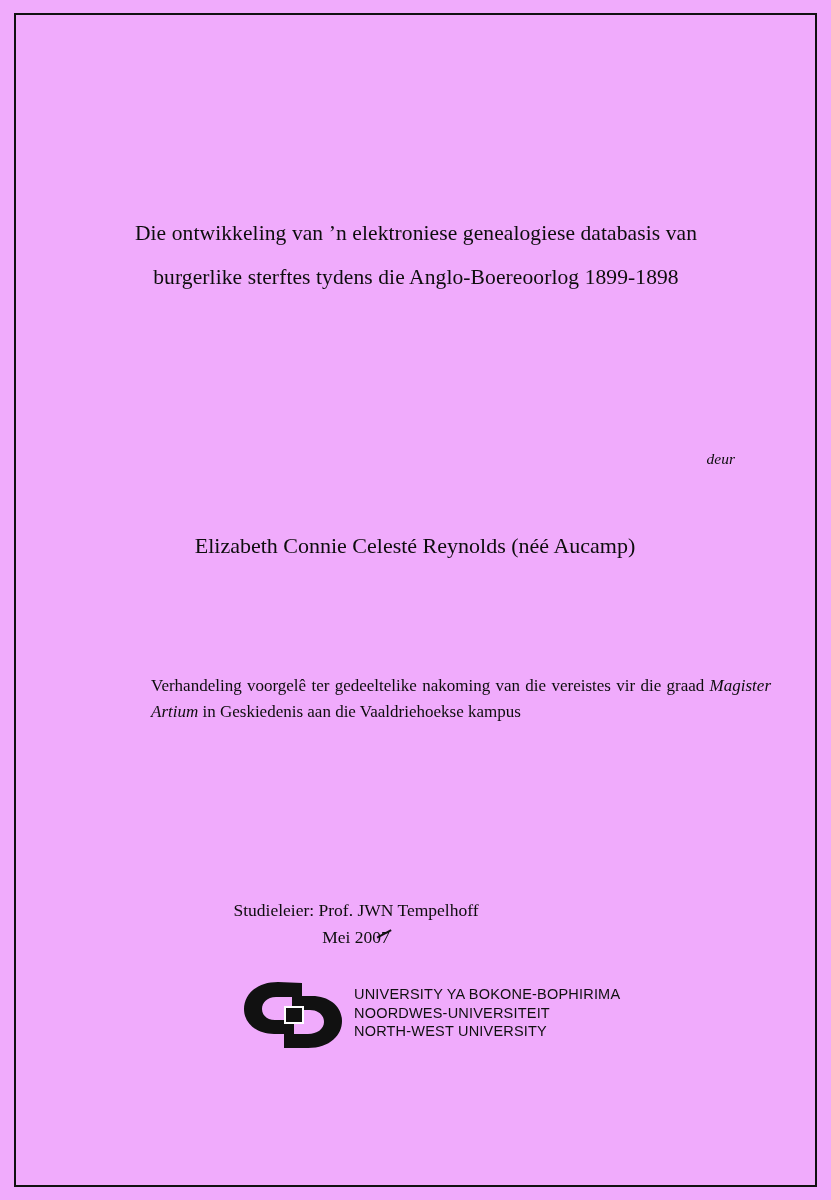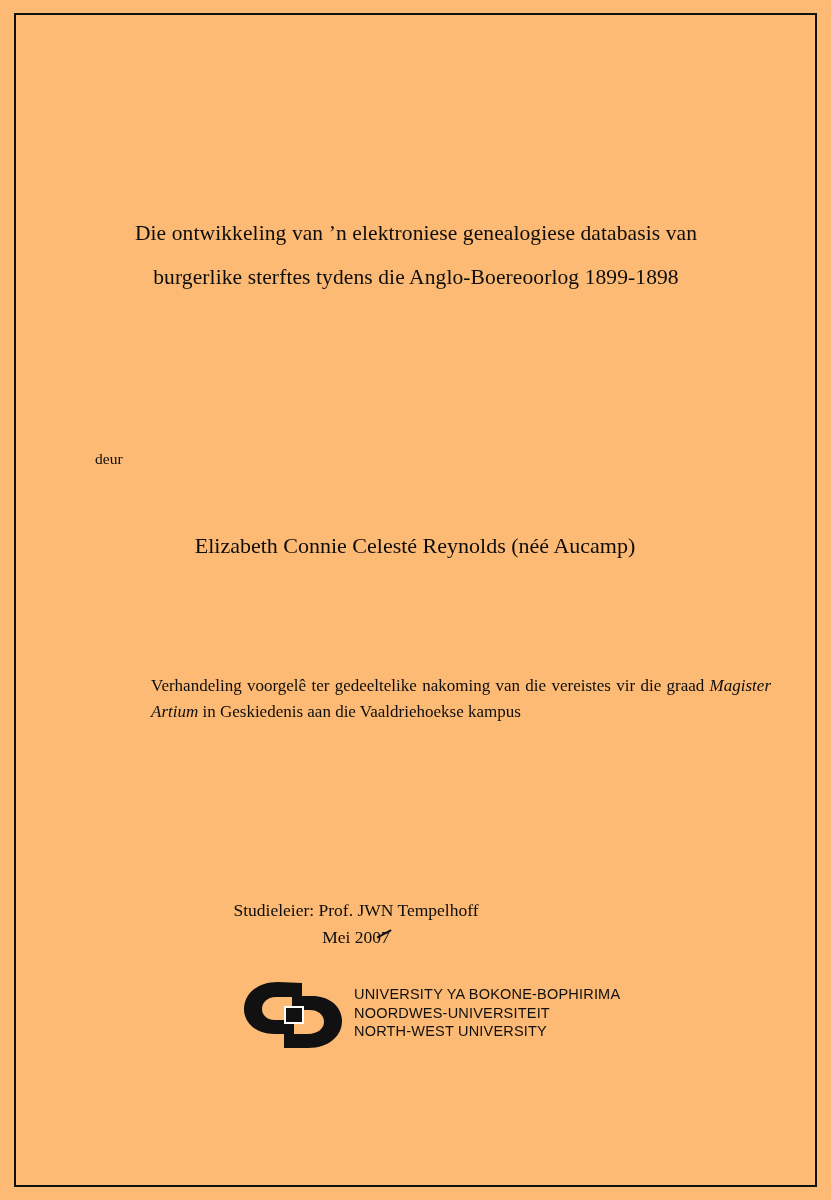--- a/index.html
+++ b/index.html
@@ -11,21 +11,21 @@
     width: 831px;
     height: 1200px;
     font-family: "Liberation Serif", serif;
     color: #0d0d0d;
     overflow: hidden;
   }
   .page {
     position: relative;
     width: 831px;
     height: 1200px;
-    background: #fdba74;
+    background: #f0abfc;
     box-sizing: border-box;
   }
   
   .scan-frame {
     position: absolute;
     left: 14px;
     top: 13px;
     width: 803px;
     height: 1174px;
     border: 2px solid #111;
@@ -51,22 +51,23 @@
   }
   .title-line {
     display: block;
     white-space: nowrap;
   }
   .by-word {
     position: absolute;
     top: 437px;
     left: 0;
     width: 640px;
-    text-align: left;
+    text-align: right;
     font-size: 15.5px;
+    font-style: italic;
   }
   .author {
     position: absolute;
     top: 520px;
     left: 0;
     width: 640px;
     text-align: center;
     font-size: 22px;
   }
   .statement {

